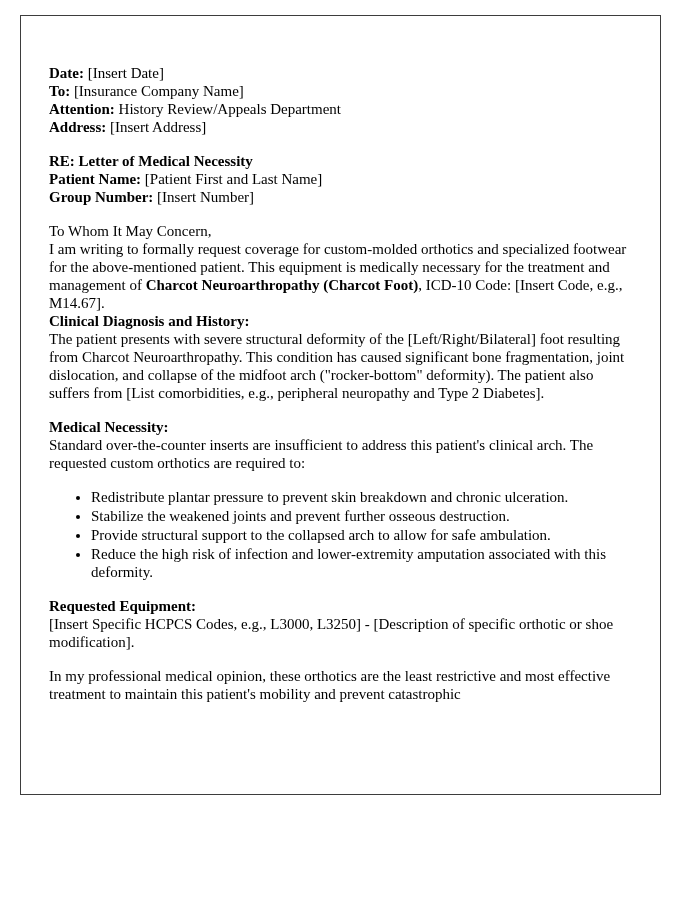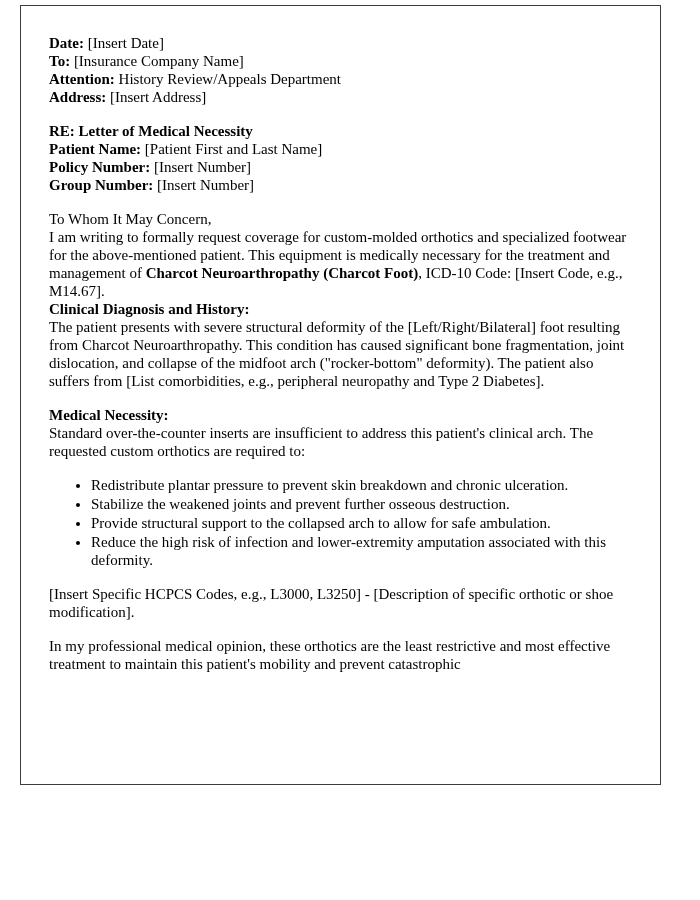--- a/index.html
+++ b/index.html
@@ -8,26 +8,26 @@
     height: 900px;
     background: #ffffff;
     font-family: "Liberation Serif", serif;
     font-size: 15px;
     line-height: 18px;
     color: #000000;
   }
   .page {
     position: absolute;
     left: 20px;
-    top: 5px;
+    top: 15px;
     width: 641px;
     height: 780px;
     background: #ffffff;
     border: 1px solid #3d3d3d;
-    padding: 28px 28px 0 28px;
+    padding: 48px 28px 0 28px;
     overflow: hidden;
   }
   .block { margin-bottom: 16px; }
   .line { margin: 0; }
   b, strong, .bold { font-weight: bold; }
   ul.bullets {
     margin: 0 0 16px 0;
     padding-left: 42px;
     list-style-type: disc;
   }
@@ -42,21 +42,20 @@
 
   <div class="block">
     <p class="line"><strong>To:</strong> <span>[Insurance Company Name]</span></p>
     <p class="line"><strong>Attention:</strong> <span>History Review/Appeals Department</span></p>
     <p class="line"><strong>Address:</strong> <span>[Insert Address]</span></p>
   </div>
 
   <div class="block">
     <p class="line bold">RE: Letter of Medical Necessity</p>
     <p class="line"><strong>Patient Name:</strong> <span>[Patient First and Last Name]</span></p>
-    <p class="line"><strong>Policy Number:</strong> <span>[Insert Number]</span></p>
     <p class="line"><strong>Group Number:</strong> <span>[Insert Number]</span></p>
   </div>
 
   <p class="block line">To Whom It May Concern,</p>
 
   <p class="block line"><span>I am writing to formally request coverage for custom-molded orthotics and specialized footwear for the above-mentioned patient. This equipment is medically necessary for the treatment and management of </span><strong>Charcot Neuroarthropathy (Charcot Foot)</strong><span>, ICD-10 Code: [Insert Code, e.g., M14.67].</span></p>
 
   <div class="block">
     <p class="line bold">Clinical Diagnosis and History:</p>
     <p class="line">The patient presents with severe structural deformity of the [Left/Right/Bilateral] foot resulting from Charcot Neuroarthropathy. This condition has caused significant bone fragmentation, joint dislocation, and collapse of the midfoot arch ("rocker-bottom" deformity). The patient also suffers from [List comorbidities, e.g., peripheral neuropathy and Type 2 Diabetes].</p>
@@ -68,18 +67,19 @@
   </div>
 
   <ul class="bullets">
     <li>Redistribute plantar pressure to prevent skin breakdown and chronic ulceration.</li>
     <li>Stabilize the weakened joints and prevent further osseous destruction.</li>
     <li>Provide structural support to the collapsed arch to allow for safe ambulation.</li>
     <li>Reduce the high risk of infection and lower-extremity amputation associated with this deformity.</li>
   </ul>
 
   <div class="block">
+    <p class="line bold">Requested Equipment:</p>
     <p class="line">[Insert Specific HCPCS Codes, e.g., L3000, L3250] - [Description of specific orthotic or shoe modification].</p>
   </div>
 
   <p class="block line">In my professional medical opinion, these orthotics are the least restrictive and most effective treatment to maintain this patient's mobility and prevent catastrophic</p>
 
 </div>
 
 </body></html>

